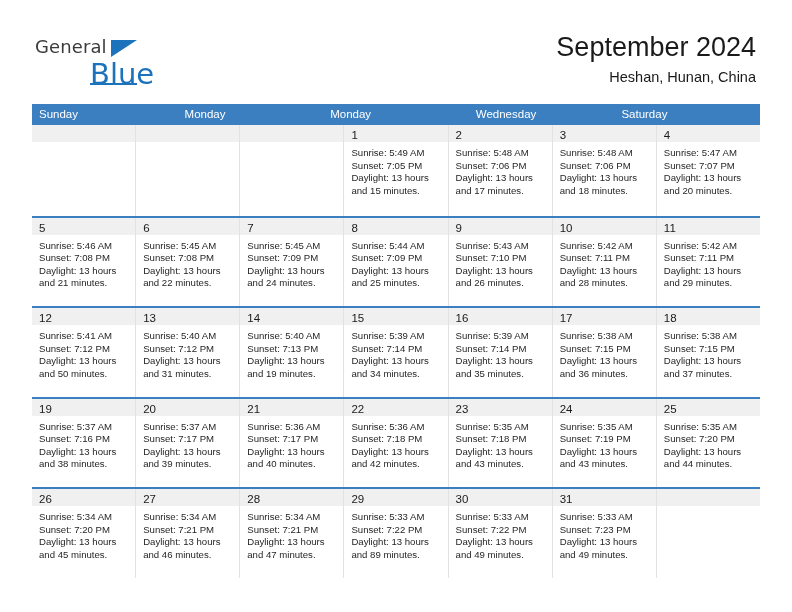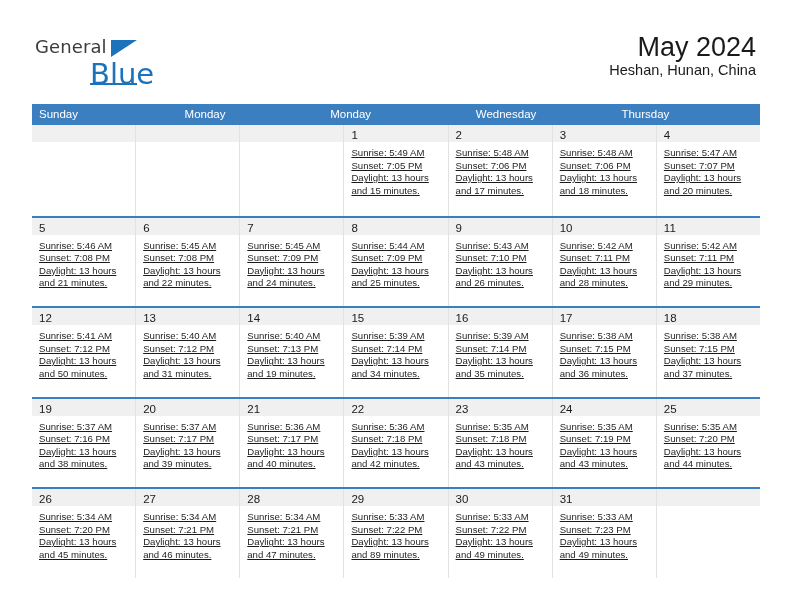--- a/index.html
+++ b/index.html
@@ -83,20 +83,21 @@
     text-align: right;
   }
   .cal-title {
     font-size: 27px;
     font-weight: 400;
     color: #1a1a1a;
     line-height: 1.1;
     white-space: nowrap;
   }
   .cal-subtitle {
+    margin-top: 7px;
     font-size: 14.5px;
     font-weight: 400;
     color: #1a1a1a;
     line-height: 1.1;
     white-space: nowrap;
   }
 
   
   .calendar {
     position: absolute;
@@ -151,21 +152,20 @@
   .day-num {
     font-size: 11.5px;
     color: #1a1a1a;
     line-height: 17px;
   }
   .day-cell.empty .day-head { background: #f0f0f0; }
 
   .day-body {
     padding: 5px 6px 0 7px;
     box-sizing: border-box;
-    text-decoration: underline;
   }
   .day-line {
     font-size: 9.6px;
     line-height: 12.6px;
     color: #262626;
     white-space: nowrap;
   }
 </style>
 </head>
 <body>
@@ -175,33 +175,33 @@
   <div class="topbar">
 
     <div class="logo">
       <span class="logo-general">General</span>
       <span class="logo-tri"></span>
       <span class="logo-blue">Blue</span>
       <span class="logo-rule"></span>
     </div>
 
     <div class="title-wrap">
-      <div class="cal-title">May 2024</div>
+      <div class="cal-title">September 2024</div>
       <div class="cal-subtitle">Heshan, Hunan, China</div>
     </div>
 
   </div>
 
   <div class="calendar">
     <div class="weekday-row" id="weekday-row">
         <div class="weekday-cell">Sunday</div>
         <div class="weekday-cell">Monday</div>
         <div class="weekday-cell">Monday</div>
         <div class="weekday-cell">Wednesday</div>
-        <div class="weekday-cell">Thursday</div>
+        <div class="weekday-cell">Saturday</div>
       </div>
     <div id="weeks-container">
         <div class="week-row first">
           <div class="day-cell empty">
             <div class="day-head"><span class="day-num"></span></div>
           </div>
           <div class="day-cell empty">
             <div class="day-head"><span class="day-num"></span></div>
           </div>
           <div class="day-cell empty">

